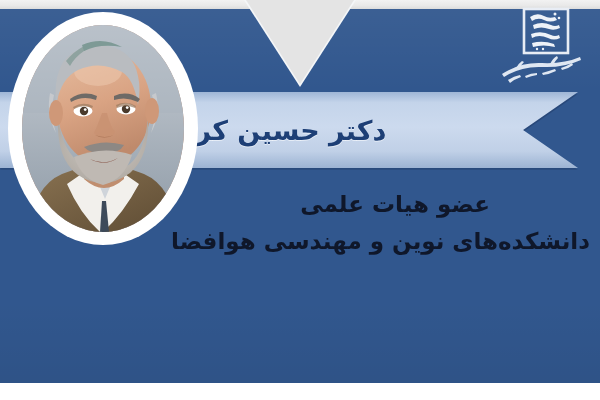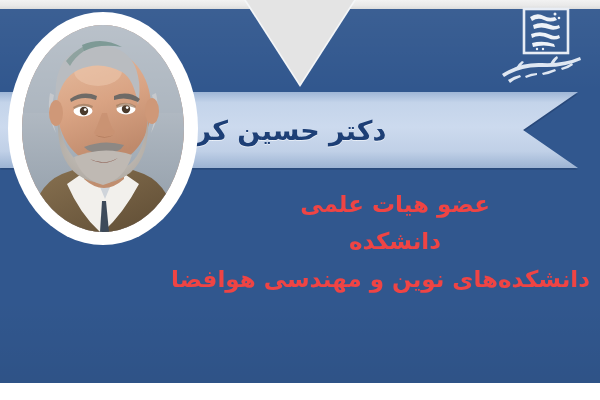--- a/index.html
+++ b/index.html
@@ -200,21 +200,21 @@
 
   
   .desc {
     position: absolute;
     left: 200px;
     top: 186px;
     width: 390px;
     z-index: 6;
     text-align: center;
     direction: rtl;
-    color: #ef4444;
+    color: #0f172a;
     font-size: 23px;
     font-weight: bold;
     line-height: 1.62;
   }
   .desc-line { display: block; white-space: nowrap; }
   .desc-line.l3 { font-size: 23px; }
 
 </style>
 </head>
 <body>
@@ -330,19 +330,18 @@
         <path d="M68 134 q14 7 28 -1 q-13 9 -28 1 z" fill="#8a5a4d"></path>
 
         <ellipse cx="34" cy="88" rx="7" ry="13" fill="#cf9878"></ellipse>
         <ellipse cx="130" cy="86" rx="7" ry="13" fill="#cf9878"></ellipse>
       </svg>
     </div>
   </div>
 
   <div class="desc">
     <span class="desc-line l1">عضو هیات علمی</span>
-    <span class="desc-line l2">دانشکده</span>
     <span class="desc-line l3">دانشکده‌های نوین و مهندسی هوافضا</span>
   </div>
 
   <div class="bottom-strip"></div>
 
 </div>
 
 </body></html>

